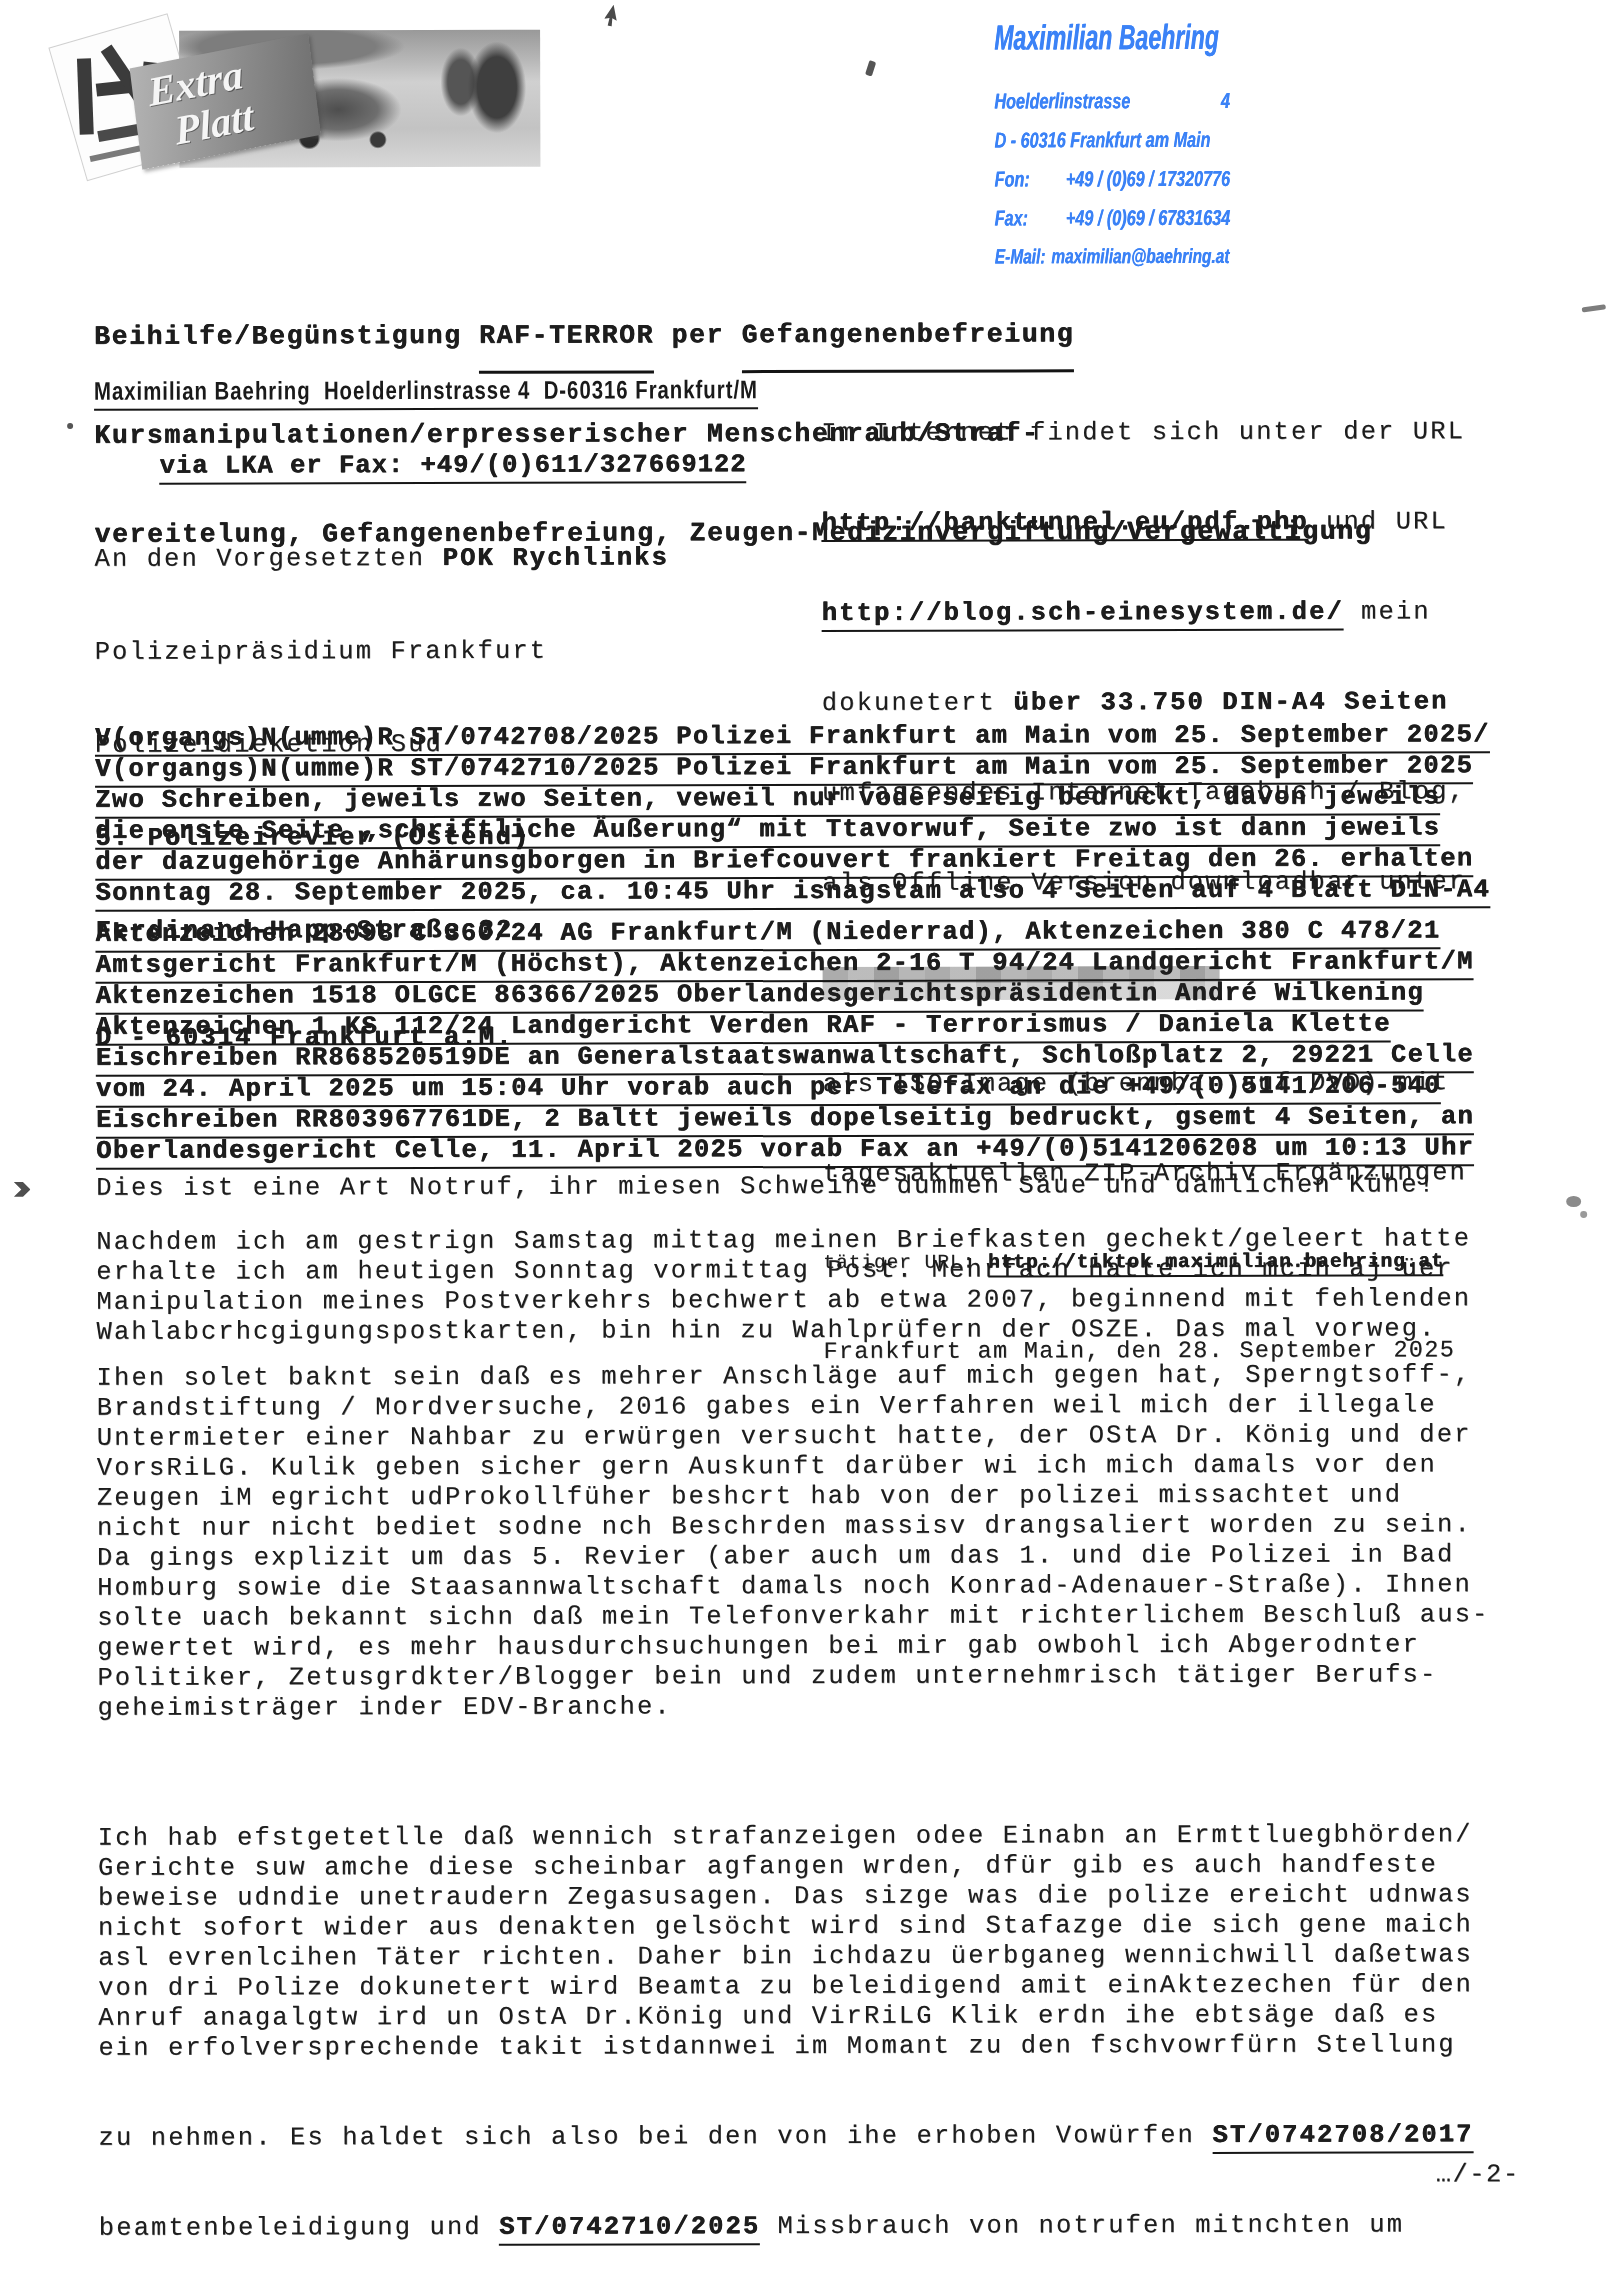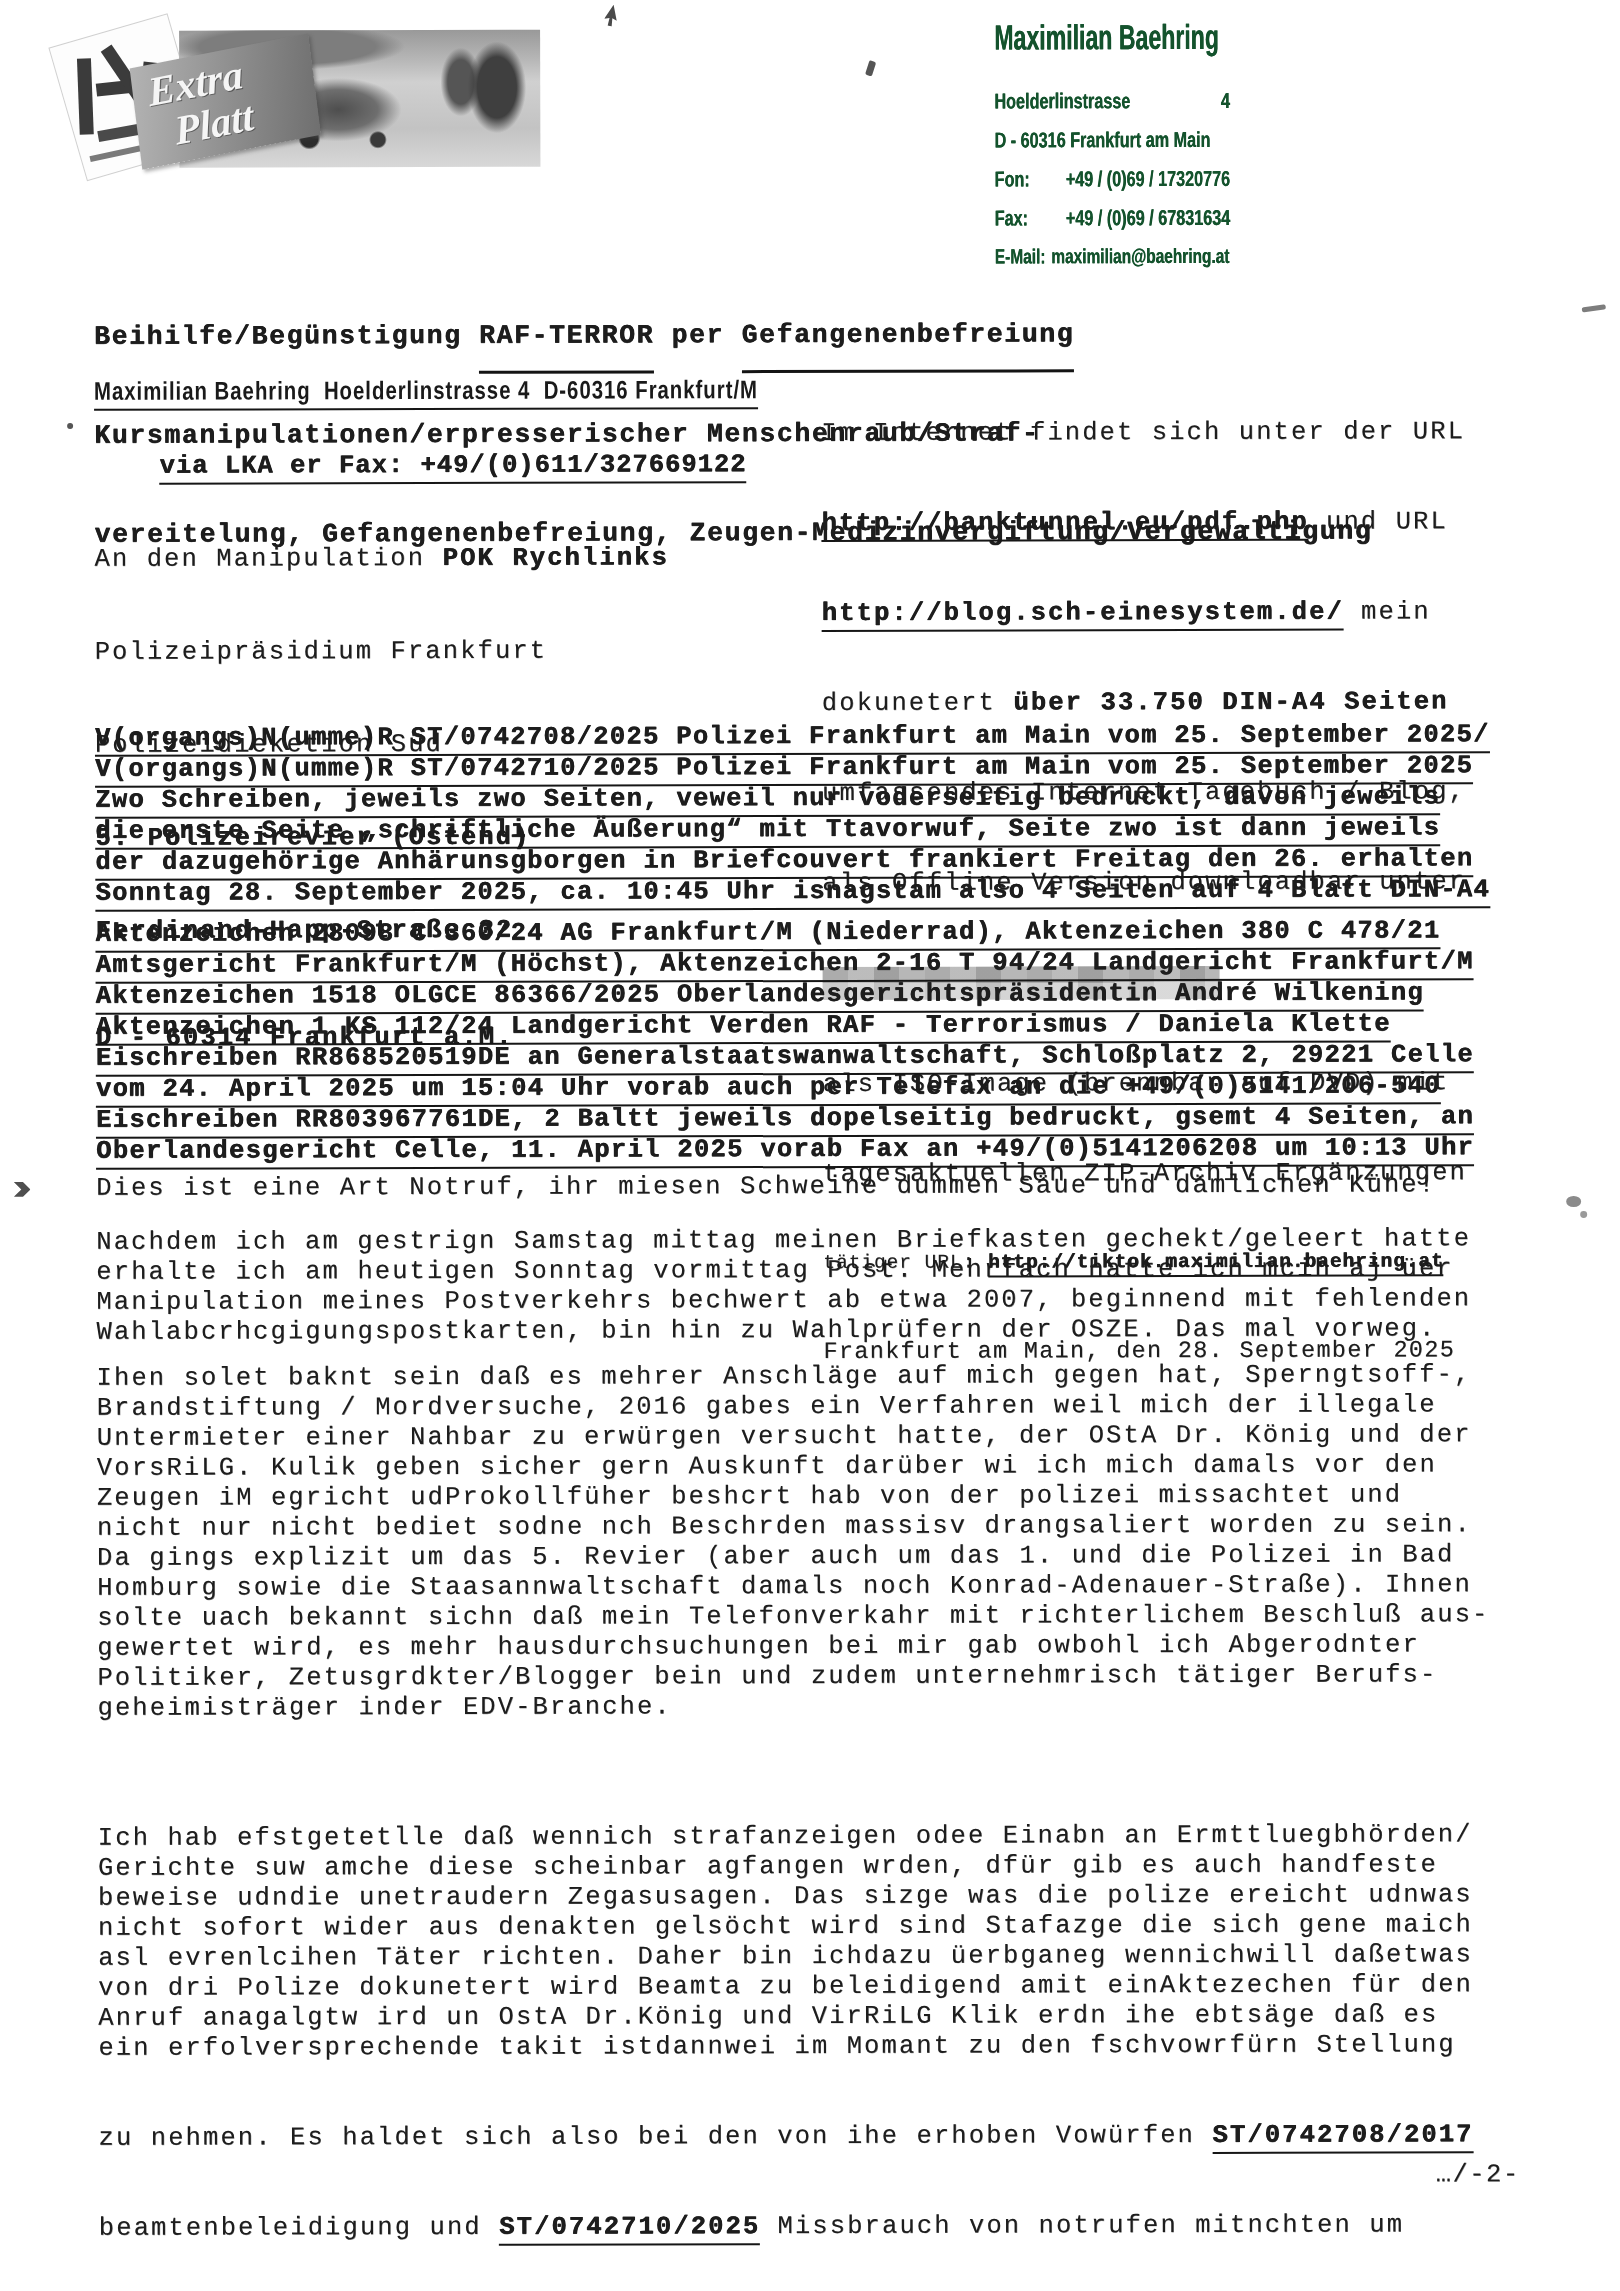--- a/index.html
+++ b/index.html
@@ -24,21 +24,21 @@
   .intro .small2{font-size:23.5px;letter-spacing:1.3px;line-height:29px;}
   .mosaic{height:33px;width:397px;margin:7.8px 0 9.8px 0;
      background-image:
        repeating-linear-gradient(0deg, rgba(255,255,255,.22) 0 16.7px, rgba(0,0,0,.09) 16.7px 33px),
        repeating-linear-gradient(90deg,#bdbdbd 0 25.5px,#cfcfcf 25.5px 51px,#b0b0b0 51px 76px,#c9c9c9 76px 102px);}
   
   .senderline{font-family:"Liberation Sans",sans-serif;font-weight:700;font-size:25.5px;
       letter-spacing:1.2px;transform:scaleX(.8);transform-origin:left top;white-space:pre;
       border-bottom:2.9px solid #161616;padding-bottom:2.9px;color:#1a1a1a;}
   
-  .contact{width:314px;color:#14532d;font-family:"Liberation Sans",sans-serif;font-weight:700;}
+  .contact{width:314px;color:#3b82f6;font-family:"Liberation Sans",sans-serif;font-weight:700;font-style:italic;}
   .c-name{font-size:35px;line-height:47px;transform:scaleX(.66);transform-origin:left top;
           white-space:nowrap;margin-bottom:21.6px;text-shadow:0.7px 0 0 currentColor;}
   .c-row{display:flex;justify-content:space-between;width:314px;font-size:21.6px;line-height:39px;
          transform:scaleX(.75);transform-origin:left top;text-shadow:0.5px 0 0 currentColor;}
   .c-row.single{justify-content:flex-start;gap:7.8px;}
   .c-email{font-size:20.6px;line-height:37px;}
   
   .mh-photo{left:182px;top:29px;width:361px;height:137px;
      background-image:
        radial-gradient(ellipse 88px 44px at 44% 58%, #4e4e4e 0%, #6e6e6e 45%, rgba(110,110,110,0) 72%),
@@ -114,21 +114,21 @@
   </div>
 
   <div class="abs" style="left:96px;top:375px;">
     <span class="senderline" style="display:inline-block;">Maximilian Baehring  Hoelderlinstrasse 4  D-60316 Frankfurt/M</span>
   </div>
   <div class="abs tw b" style="left:96px;top:420px;font-size:25.5px;letter-spacing:1px;">
     <span class="u">via LKA er Fax: +49/(0)611/327669122</span>
   </div>
 
   <div class="abs tw" style="left:96px;top:480px;line-height:31px;">
-    <div><span>An den Manipulation </span><span class="b">POK Rychlinks</span></div>
+    <div><span>An den Vorgesetzten </span><span class="b">POK Rychlinks</span></div>
     <div>Polizeipräsidium Frankfurt</div>
     <div>Polizeidieketion Süd</div>
     <div class="b">5. Polizeirevier (Ostend)</div>
     <div class="b">Ferdinand-Happ-Straße 32</div>
     <div class="b" style="margin-top:13.7px;">D - 60314 Frankfurt a.M.</div>
   </div>
 
   <div class="abs tw intro" style="left:823px;top:359px;">
     <div>Im Internet findet sich unter der URL</div>
     <div><span class="b u">http://banktunnel.eu/pdf.php</span><span> und URL</span></div>

